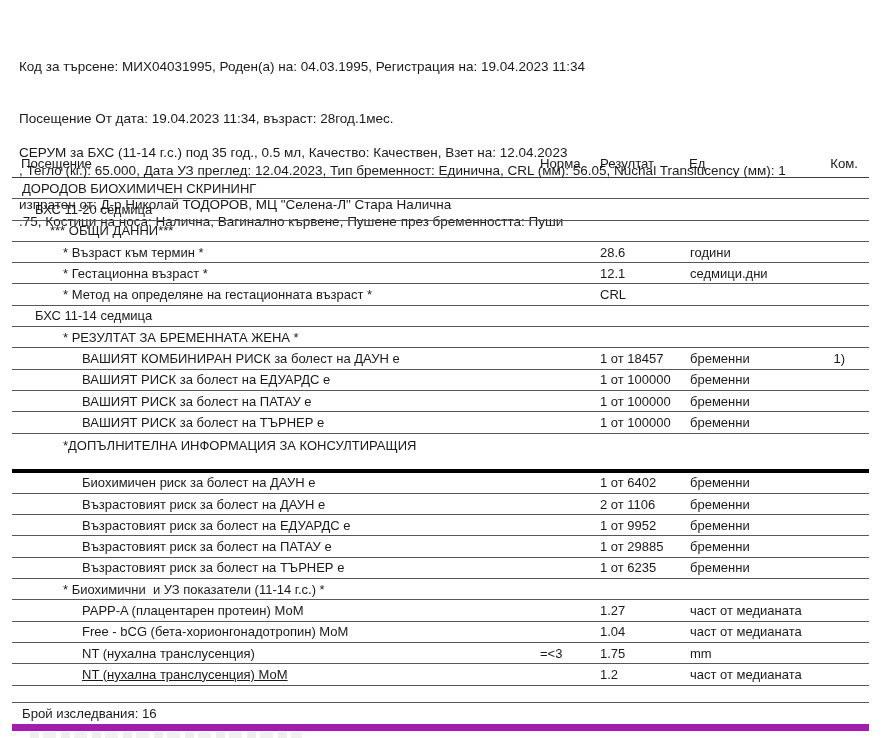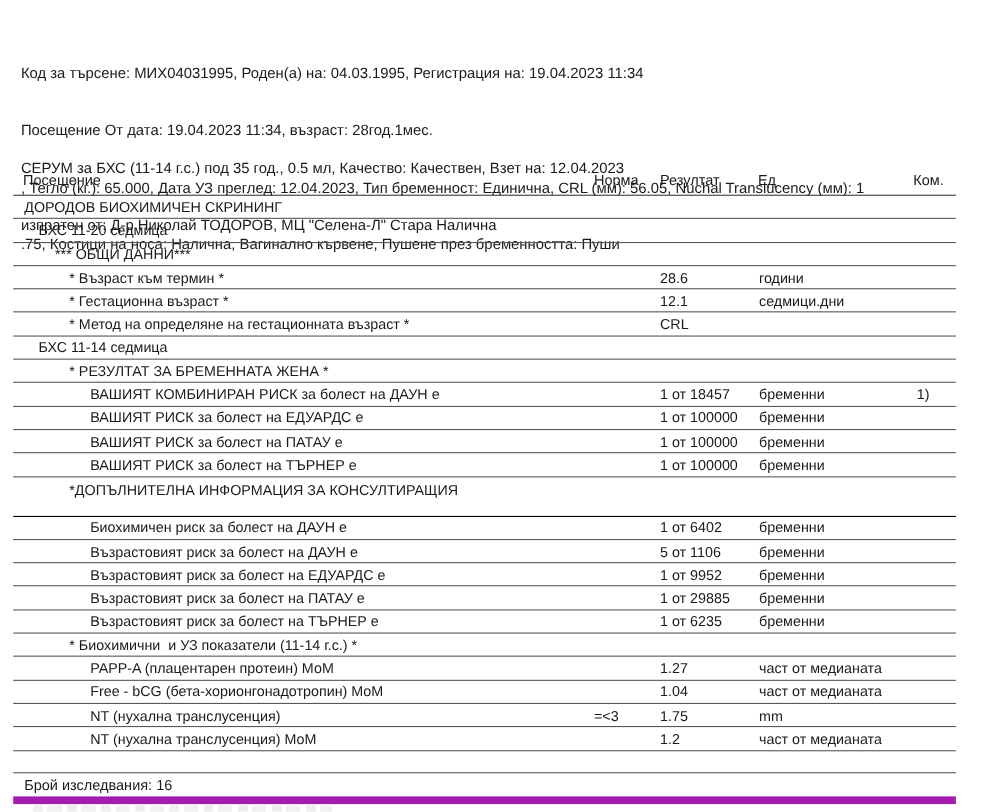--- a/index.html
+++ b/index.html
@@ -39,21 +39,21 @@
   
   .results-table {
     position: absolute; left: 12px; top: 177px; width: 857px;
     border-top: 1px solid #3d3d3d;
     font-size: 13px;
   }
   .trow {
     position: relative; height: 20.3px;
     border-bottom: 1px solid #585858;
   }
-  .trow.tall { height: 35px; border-bottom: 1px solid #000000; }
+  .trow.tall { height: 35px; border-bottom: 4px solid #000000; }
   .cell {
     position: absolute; top: 0; height: 100%;
     display: flex; align-items: center;
     white-space: pre;
   }
   .trow.tall .cell { align-items: flex-start; padding-top: 4px; }
   .cell.name { left: 0; }
   .cell.pos-norm   { left: 528px; }
   .cell.pos-result { left: 588px; }
   .cell.pos-unit   { left: 678px; }
@@ -156,21 +156,21 @@
       <div class="trow tall">
         <div class="cell name" style="padding-left: 51px;">*ДОПЪЛНИТЕЛНА ИНФОРМАЦИЯ ЗА КОНСУЛТИРАЩИЯ</div>
       </div>
       <div class="trow">
         <div class="cell name" style="padding-left: 70px;">Биохимичен риск за болест на ДАУН е</div>
         <div class="cell pos-result">1 от 6402</div>
         <div class="cell pos-unit">бременни</div>
       </div>
       <div class="trow">
         <div class="cell name" style="padding-left: 70px;">Възрастовият риск за болест на ДАУН е</div>
-        <div class="cell pos-result">5 от 1106</div>
+        <div class="cell pos-result">2 от 1106</div>
         <div class="cell pos-unit">бременни</div>
       </div>
       <div class="trow">
         <div class="cell name" style="padding-left: 70px;">Възрастовият риск за болест на ЕДУАРДС е</div>
         <div class="cell pos-result">1 от 9952</div>
         <div class="cell pos-unit">бременни</div>
       </div>
       <div class="trow">
         <div class="cell name" style="padding-left: 70px;">Възрастовият риск за болест на ПАТАУ е</div>
         <div class="cell pos-result">1 от 29885</div>
@@ -194,21 +194,21 @@
         <div class="cell pos-result">1.04</div>
         <div class="cell pos-unit">част от медианата</div>
       </div>
       <div class="trow">
         <div class="cell name" style="padding-left: 70px;">NT (нухална транслусенция)</div>
         <div class="cell pos-norm">=&lt;3</div>
         <div class="cell pos-result">1.75</div>
         <div class="cell pos-unit">mm</div>
       </div>
       <div class="trow">
-        <div class="cell name" style="padding-left: 70px;">NT (нухална транслусенция) МоМ</div>
+        <div class="cell name" style="padding-left: 70px; text-decoration: underline;">NT (нухална транслусенция) МоМ</div>
         <div class="cell pos-result">1.2</div>
         <div class="cell pos-unit">част от медианата</div>
       </div>
     </div>
 
   <div class="footer-row">
     <span class="label">Брой изследвания: 16</span>
   </div>
 
   <div class="cutoff-fragment"></div>

